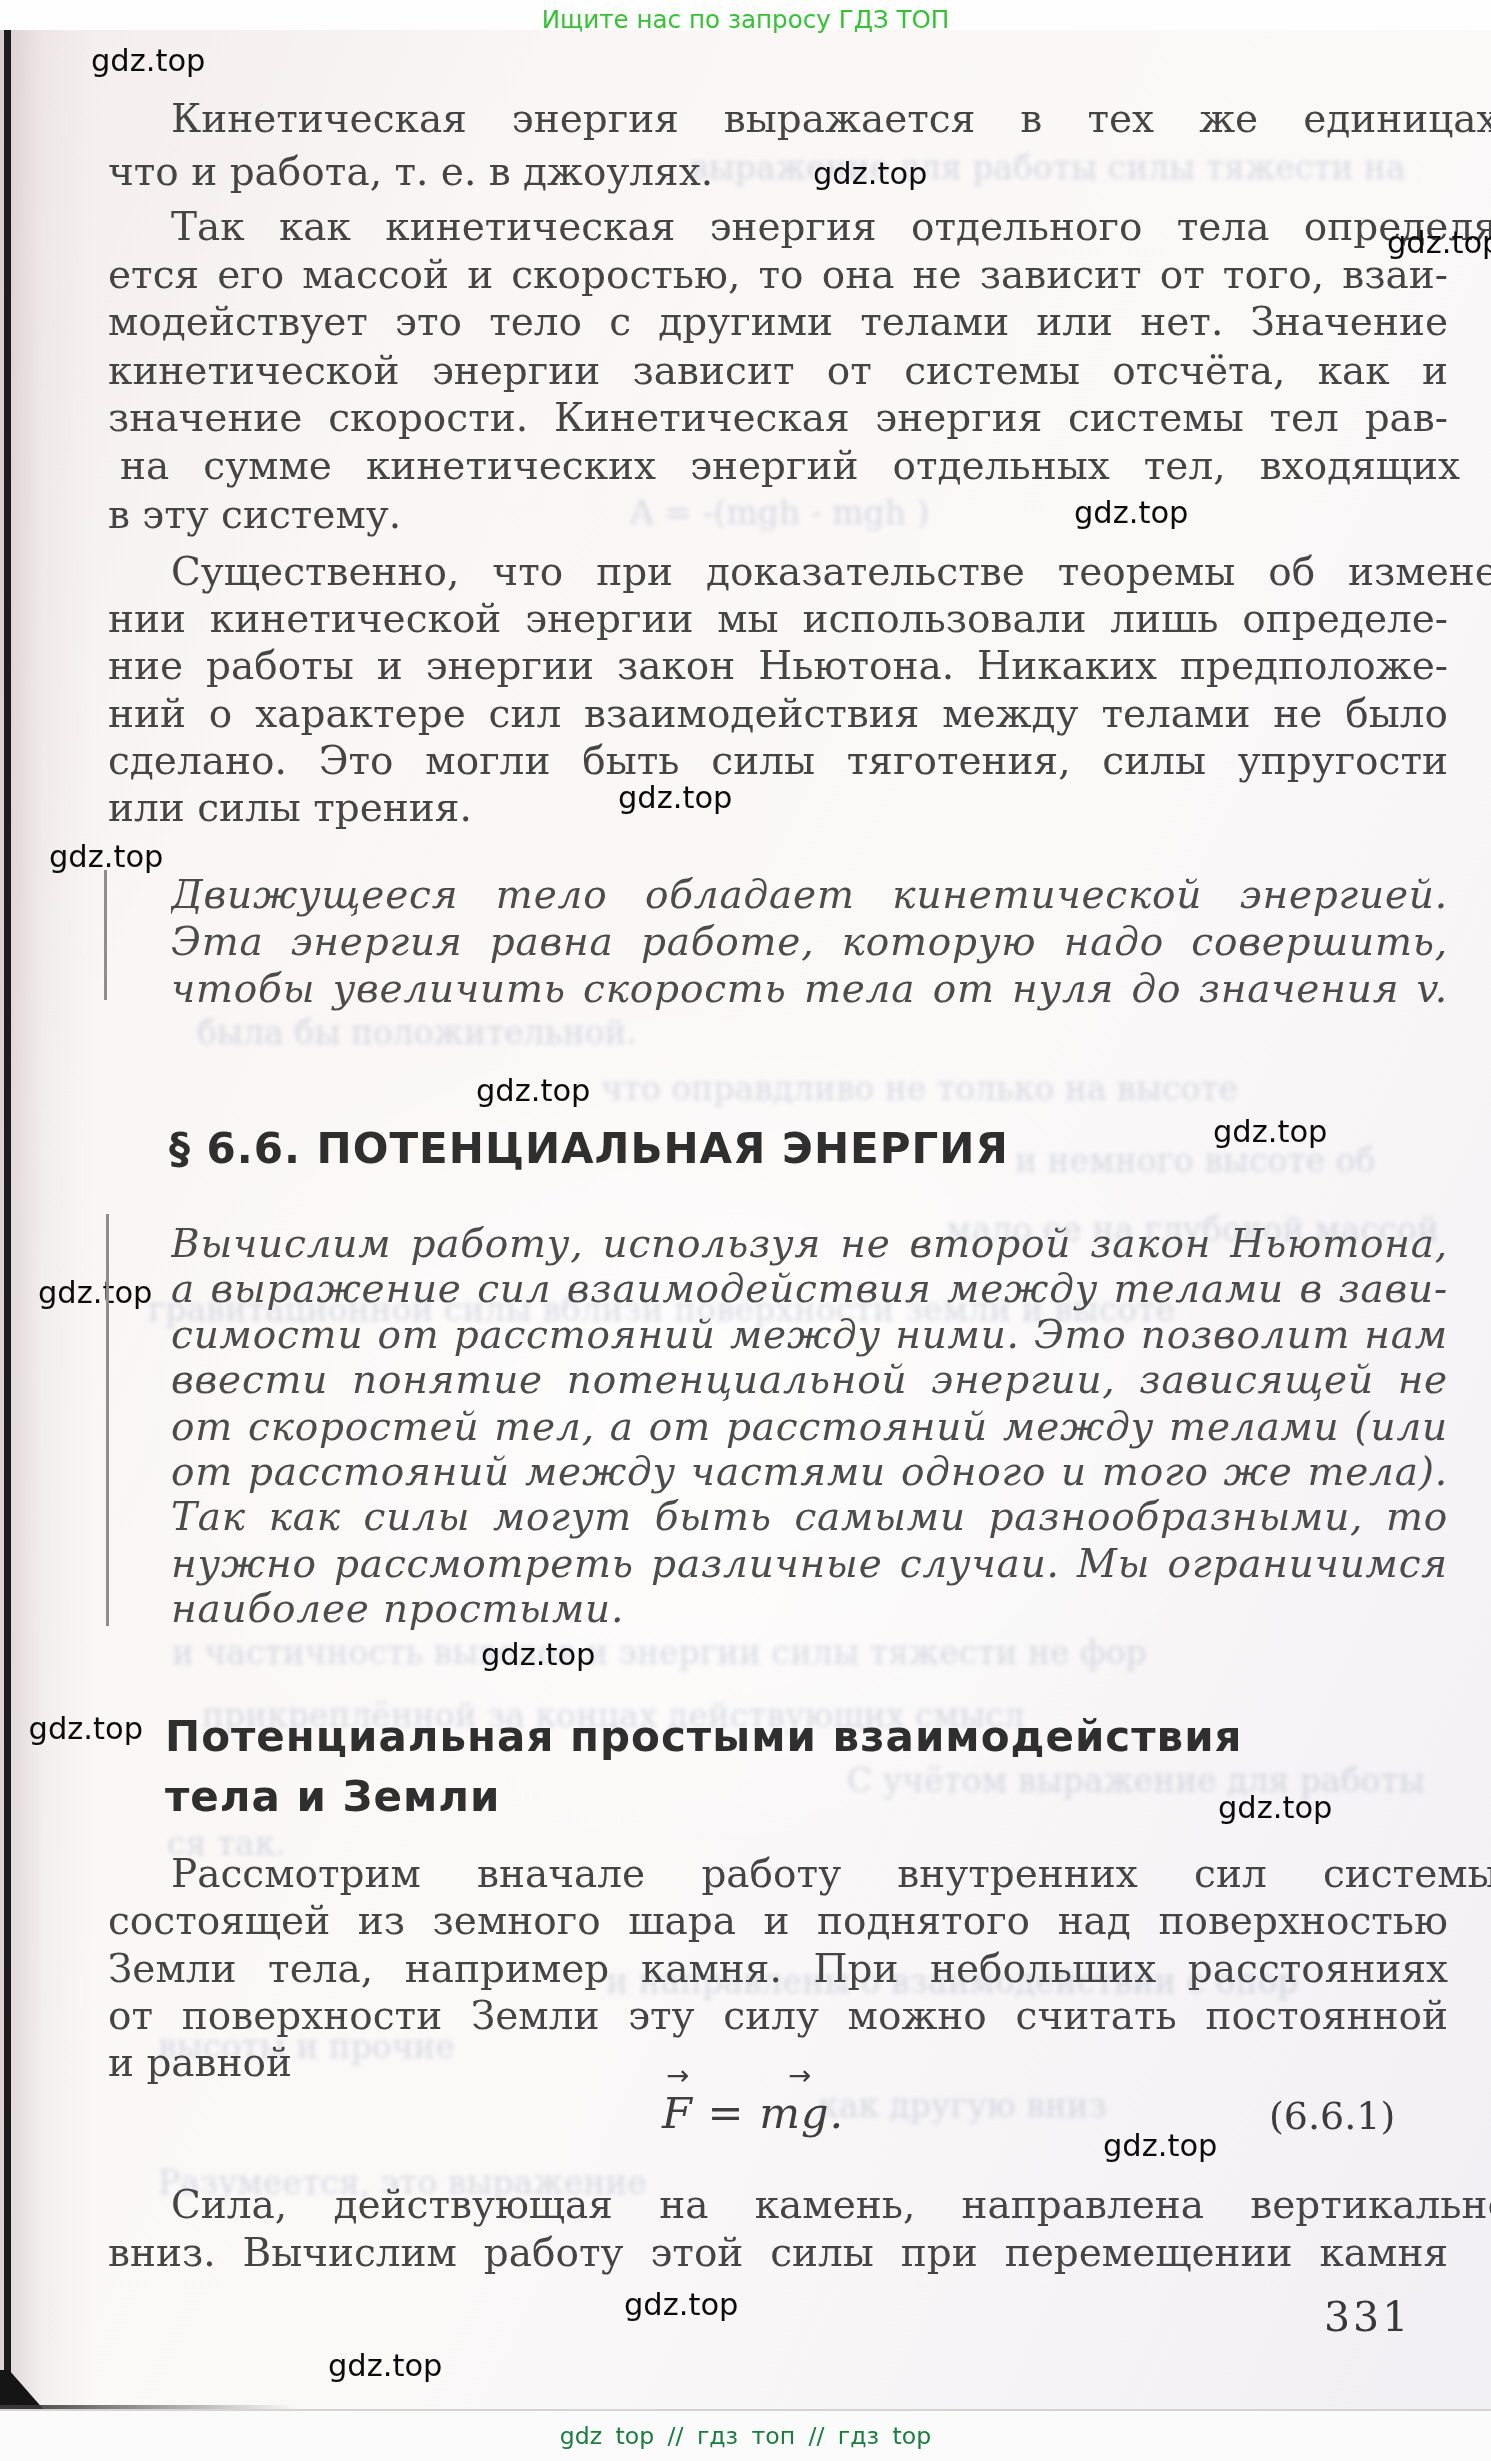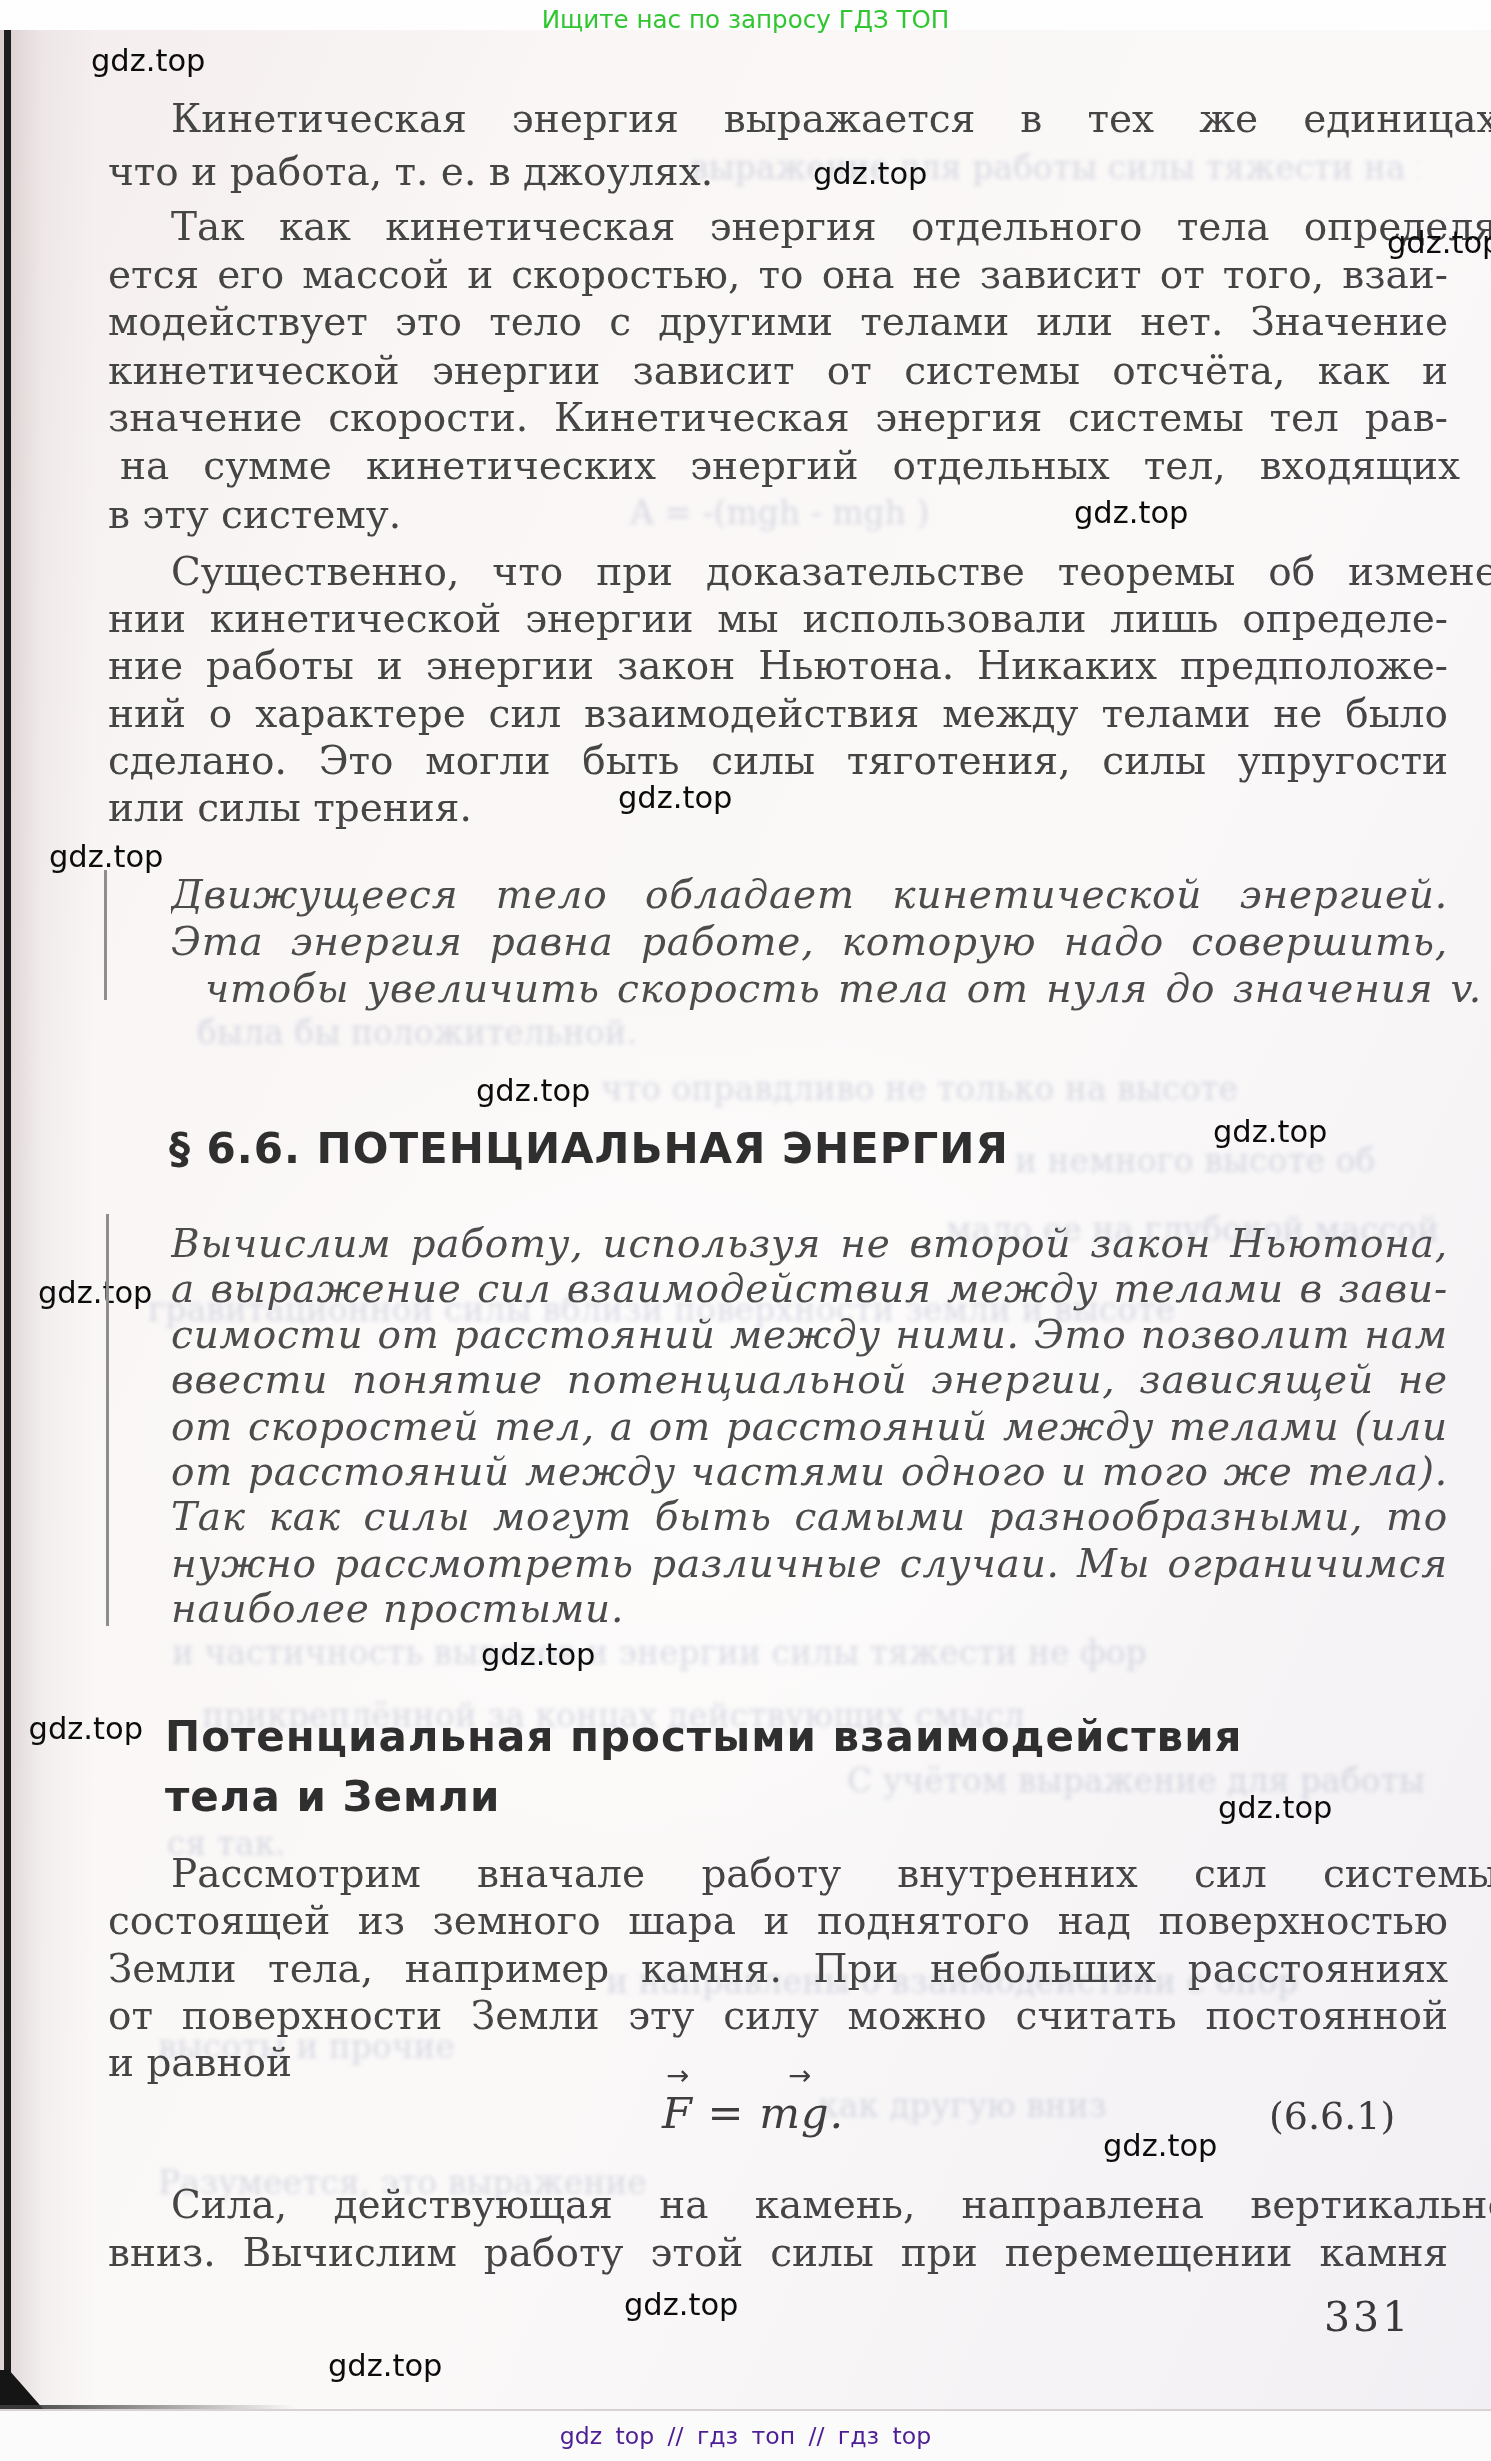--- a/index.html
+++ b/index.html
@@ -87,21 +87,21 @@
       <div class="line t-body j" style="left: 108px; top: 442px; width: 1340px; font-size: 39px; margin-left: 12px;">на сумме кинетических энергий отдельных тел, входящих</div>
       <div class="line t-body" style="left: 108px; top: 491px; width: 1340px; font-size: 39px;">в эту систему.</div>
       <div class="line t-body j" style="left: 108px; top: 548px; width: 1340px; font-size: 39px; padding-left: 63px;">Существенно, что при доказательстве теоремы об измене-</div>
       <div class="line t-body j" style="left: 108px; top: 595px; width: 1340px; font-size: 39px;">нии кинетической энергии мы использовали лишь определе-</div>
       <div class="line t-body j" style="left: 108px; top: 642px; width: 1340px; font-size: 39px;">ние работы и энергии закон Ньютона. Никаких предположе-</div>
       <div class="line t-body j" style="left: 108px; top: 690px; width: 1340px; font-size: 39px;">ний о характере сил взаимодействия между телами не было</div>
       <div class="line t-body j" style="left: 108px; top: 737px; width: 1340px; font-size: 39px;">сделано. Это могли быть силы тяготения, силы упругости</div>
       <div class="line t-body" style="left: 108px; top: 784px; width: 1340px; font-size: 39px;">или силы трения.</div>
       <div class="line t-quote j" style="left: 171px; top: 871px; width: 1277px; font-size: 39px;">Движущееся тело обладает кинетической энергией.</div>
       <div class="line t-quote j" style="left: 171px; top: 918px; width: 1277px; font-size: 39px;">Эта энергия равна работе, которую надо совершить,</div>
-      <div class="line t-quote j" style="left: 171px; top: 965px; width: 1277px; font-size: 39px; margin-left: 34px;">чтобы увеличить скорость тела от нуля до значения v.</div>
+      <div class="line t-quote j" style="left: 171px; top: 965px; width: 1277px; font-size: 39px;">чтобы увеличить скорость тела от нуля до значения v.</div>
       <div class="line t-h" style="left: 169px; top: 1123px; font-size: 42px;">§ 6.6. ПОТЕНЦИАЛЬНАЯ ЭНЕРГИЯ</div>
       <div class="line t-quote j" style="left: 171px; top: 1220px; width: 1277px; font-size: 39px;">Вычислим работу, используя не второй закон Ньютона,</div>
       <div class="line t-quote j" style="left: 171px; top: 1265px; width: 1277px; font-size: 39px;">а выражение сил взаимодействия между телами в зави-</div>
       <div class="line t-quote j" style="left: 171px; top: 1311px; width: 1277px; font-size: 39px;">симости от расстояний между ними. Это позволит нам</div>
       <div class="line t-quote j" style="left: 171px; top: 1356px; width: 1277px; font-size: 39px;">ввести понятие потенциальной энергии, зависящей не</div>
       <div class="line t-quote j" style="left: 171px; top: 1403px; width: 1277px; font-size: 39px;">от скоростей тел, а от расстояний между телами (или</div>
       <div class="line t-quote j" style="left: 171px; top: 1448px; width: 1277px; font-size: 39px;">от расстояний между частями одного и того же тела).</div>
       <div class="line t-quote j" style="left: 171px; top: 1493px; width: 1277px; font-size: 39px;">Так как силы могут быть самыми разнообразными, то</div>
       <div class="line t-quote j" style="left: 171px; top: 1540px; width: 1277px; font-size: 39px;">нужно рассмотреть различные случаи. Мы ограничимся</div>
       <div class="line t-quote" style="left: 171px; top: 1585px; width: 1277px; font-size: 39px;">наиболее простыми.</div>
@@ -138,15 +138,15 @@
     </div>
 
   <span class="vec-arrow arrow-f">→</span>
   <span class="vec-arrow arrow-g">→</span>
   <div class="formula-text">F = mg.</div>
   <div class="eq-num">(6.6.1)</div>
 
   <div class="page-num">331</div>
 
   <div class="bottom-band"></div>
-  <div class="footer" style="color: #4c1d95;">gdz top // гдз топ // гдз top</div>
+  <div class="footer" style="color: #15803d;">gdz top // гдз топ // гдз top</div>
 </div>
 
 
 </body></html>

